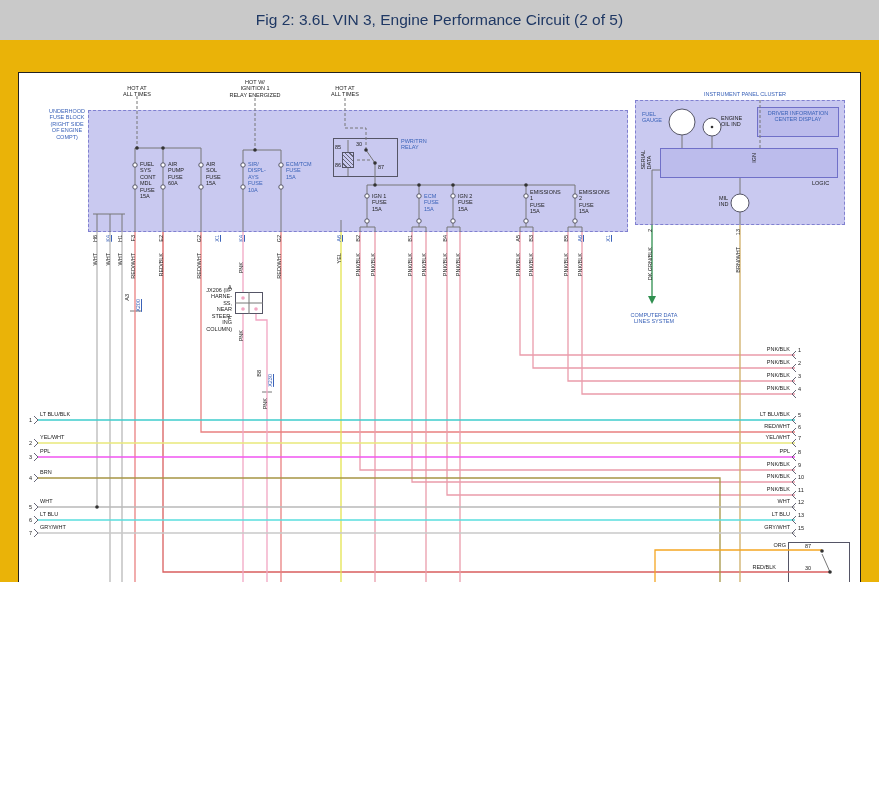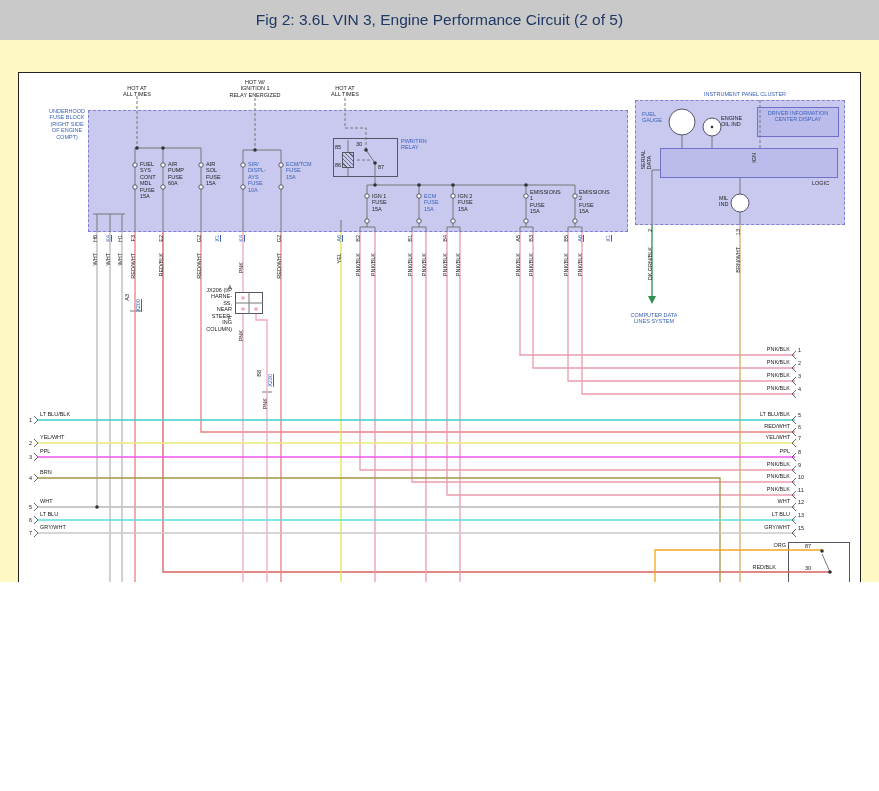--- a/index.html
+++ b/index.html
@@ -1,16 +1,16 @@
 <!DOCTYPE html>
 <html><head>
 <meta charset="utf-8">
 <style>
   html,body{margin:0;padding:0;background:#fff;}
-  .page{position:relative;width:879px;height:582px;overflow:hidden;background:#fef9c3;
+  .page{position:relative;width:879px;height:582px;overflow:hidden;background:#eab308;
         font-family:"Liberation Sans",sans-serif;}
   .header{position:absolute;left:0;top:0;width:879px;height:40px;background:#c9c9c9;
           display:flex;align-items:center;justify-content:center;}
   .header span{font-size:15.5px;color:#1f3864;}
   .frame{position:absolute;left:18px;top:72px;width:841px;height:717px;border:1.5px solid #222;background:#fff;}
   .layer{position:absolute;left:0;top:0;width:879px;height:791px;}
   #box-layer{z-index:1;} #wire-svg{z-index:2;pointer-events:none;} #label-layer{z-index:3;}
   .bx{position:absolute;box-sizing:border-box;}
   .blk-dash{background:#c9c9f0;border:1px dashed #8080d0;}
   .inner-box{background:#bcbcec;border:1px solid #7070c8;}

